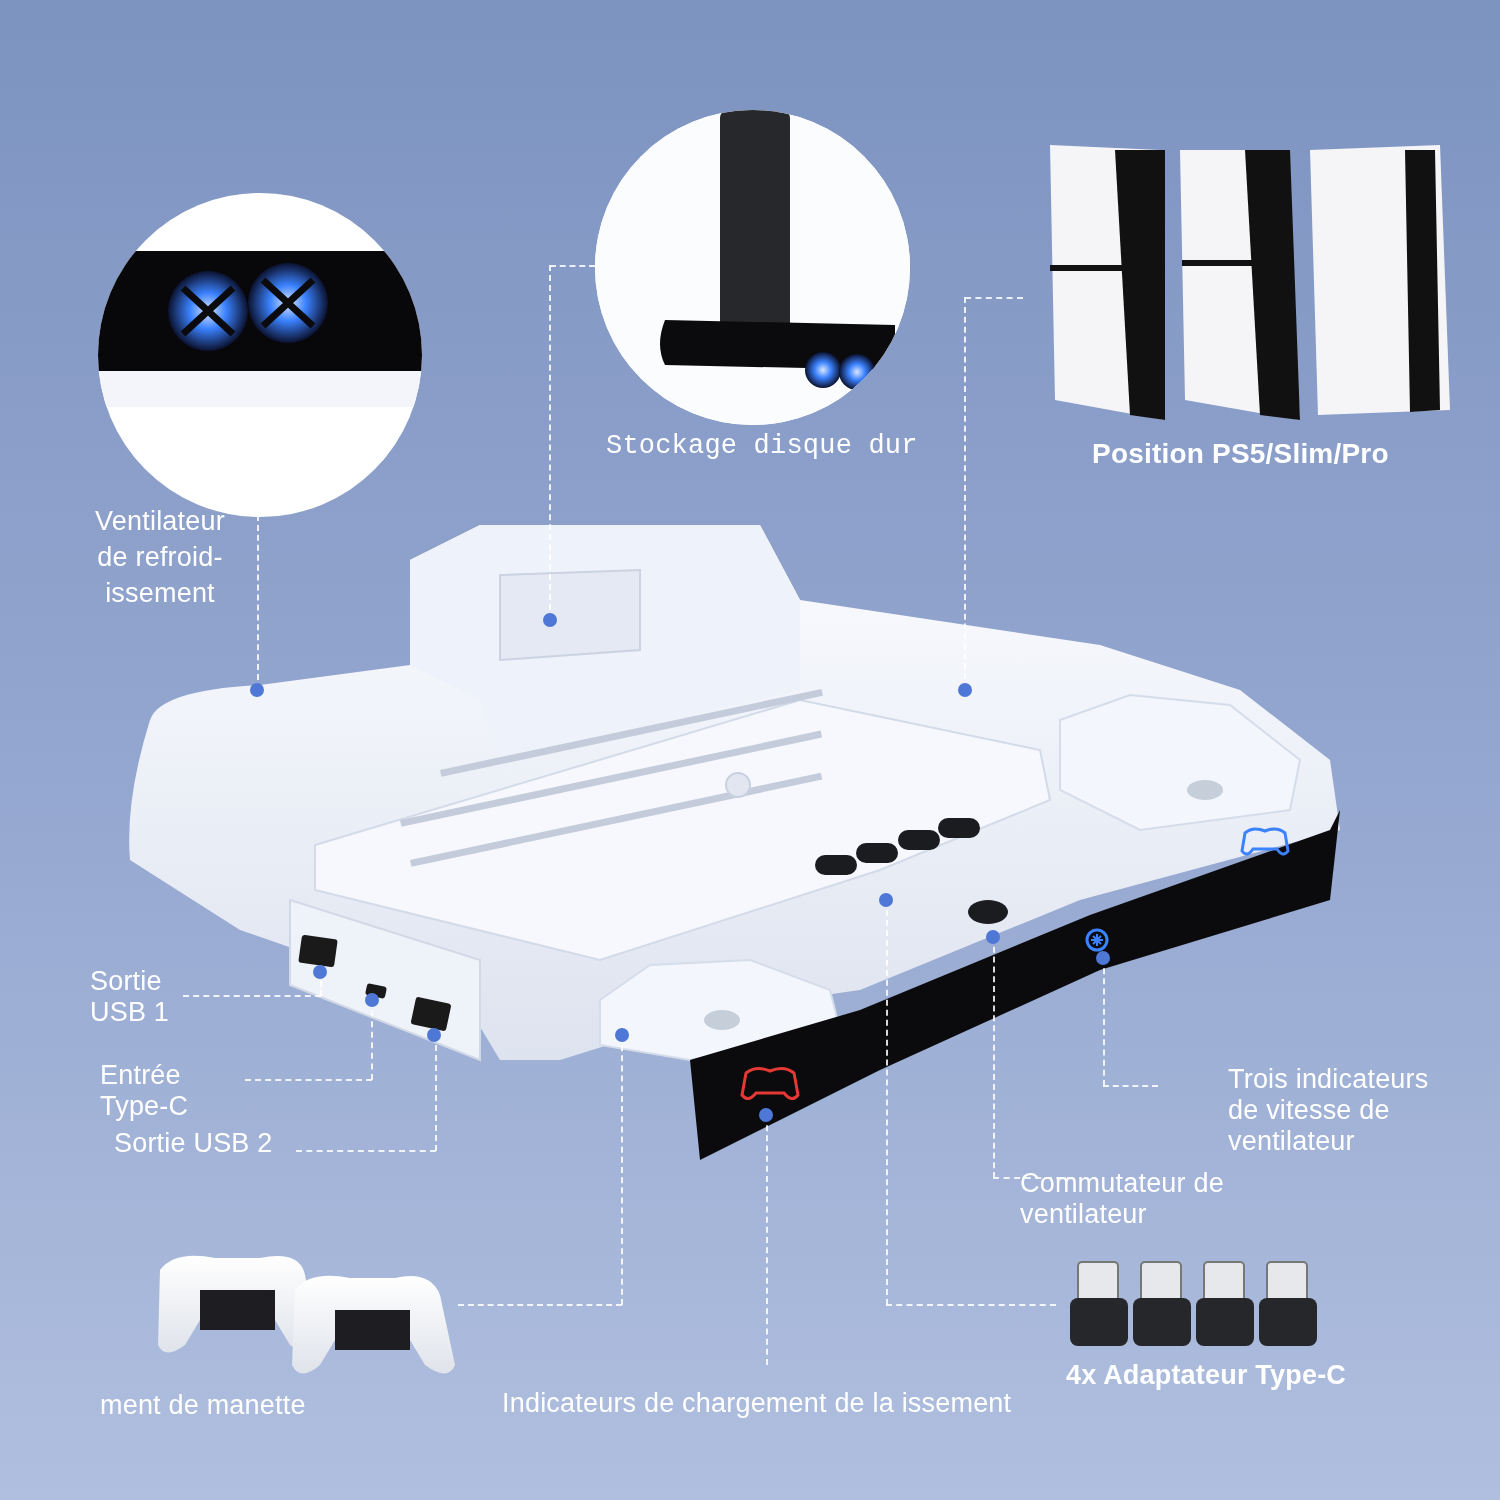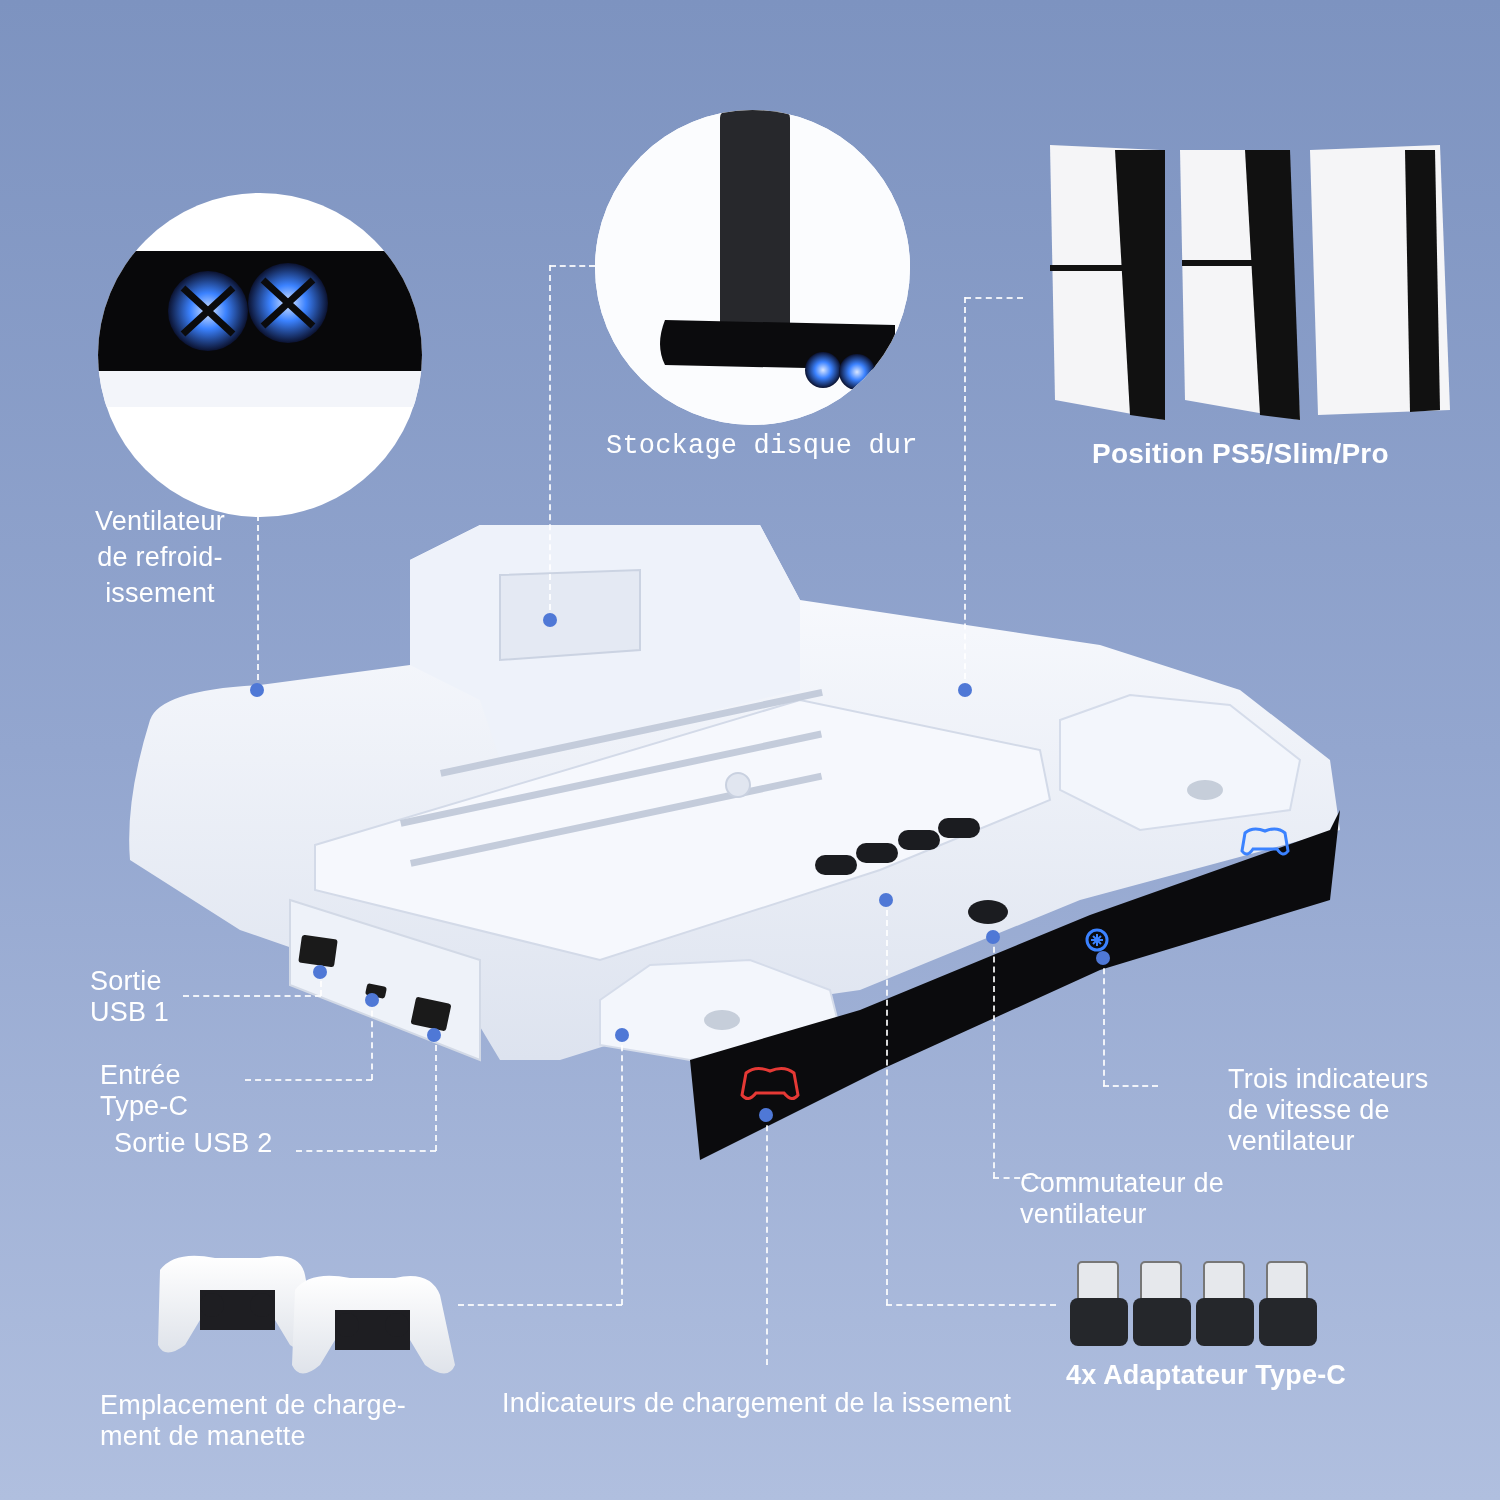--- a/index.html
+++ b/index.html
@@ -202,18 +202,17 @@
     <div>de vitesse de</div>
     <div>ventilateur</div>
   </div>
   <div class="label" style="left:1020px;top:1168px;">
     <div>Commutateur de</div>
     <div>ventilateur</div>
   </div>
   <div class="label" style="left:1066px;top:1360px;font-weight:bold;">4x Adaptateur Type-C</div>
 
   <div class="label right" style="left:100px;top:1390px;width:358px;">
-    <div>Emplacement de charge-</div>
     <div>ment de manette</div>
   </div>
   <div class="label" style="left:502px;top:1388px;">Indicateurs de chargement de la issement</div>
 
 </div>
 
 </body></html>

